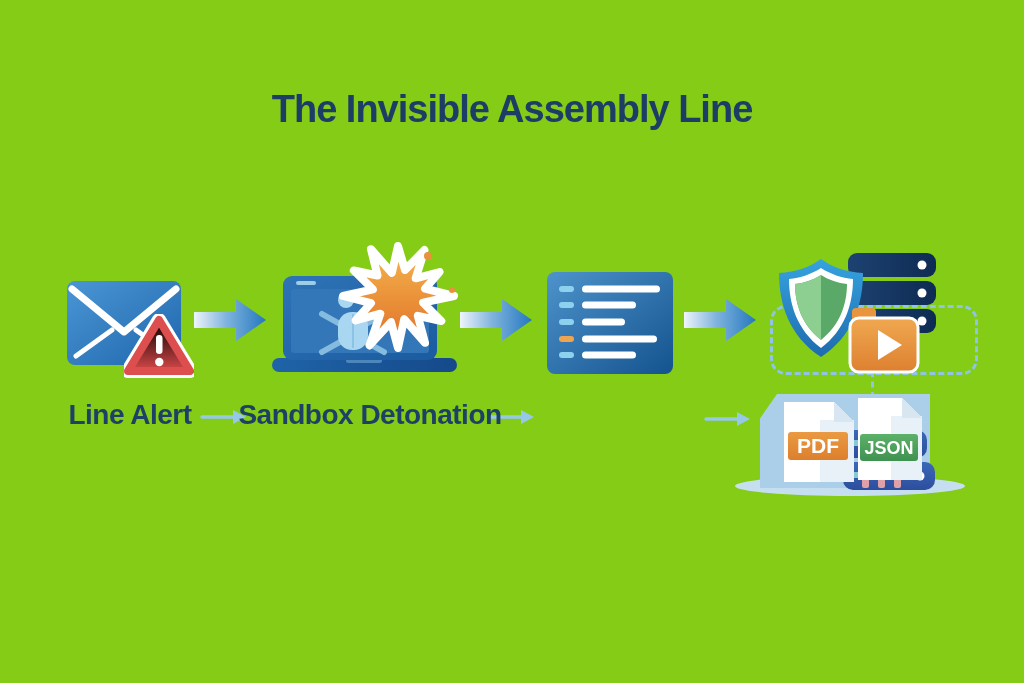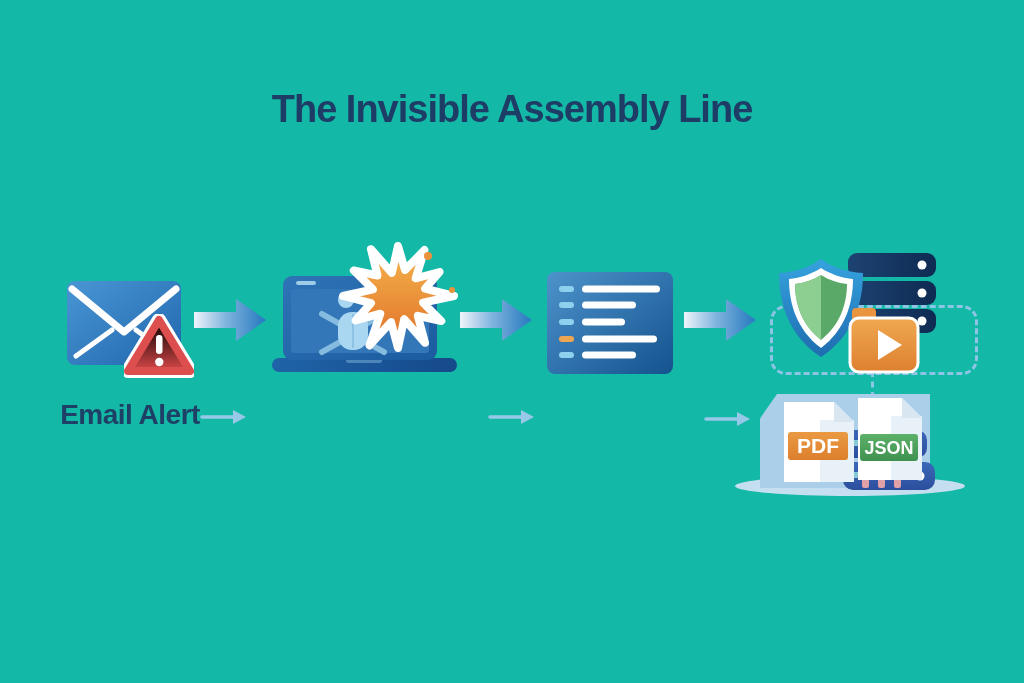--- a/index.html
+++ b/index.html
@@ -1,17 +1,17 @@
 <!DOCTYPE html>
 <html><head>
 <meta charset="utf-8">
 <style>
   html,body{margin:0;padding:0;}
   body{font-family:"Liberation Sans",sans-serif;background:#e9eaef;}
-  .canvas{position:relative;width:1024px;height:683px;background:#14b8a6;overflow:hidden;}
+  .canvas{position:relative;width:1024px;height:683px;background:#84cc16;overflow:hidden;}
   .abs{position:absolute;}
   .title{left:0;right:0;top:88px;text-align:center;font-size:38px;font-weight:700;
          letter-spacing:-1px;color:#1d3c66;}
   .stage-label{top:399px;transform:translateX(-50%);font-size:28px;font-weight:700;
          letter-spacing:-0.5px;color:#1e4066;white-space:nowrap;}
   .dashed-box{left:770px;top:305px;width:202px;height:64px;border:3px dashed #8ec5e6;border-radius:16px;}
   .connector{left:871px;top:371px;height:27px;width:0;border-left:3px dashed #8ec5e6;}
   .chamfer-box{left:760px;top:394px;width:170px;height:94px;background:#abcee9;
          clip-path:polygon(0 26%,10% 0,100% 0,100% 100%,0 100%);}
   .platform{left:735px;top:476px;width:230px;height:20px;border-radius:50%;background:#c6dff0;}
@@ -193,21 +193,22 @@
   </svg>
   <svg class="abs" style="left:488px;top:408px" width="48" height="18">
     <line x1="2" y1="9" x2="33" y2="9" stroke="#96c8e8" stroke-width="3.5" stroke-linecap="round"></line>
     <polygon points="33,2 46,9 33,16" fill="#96c8e8"></polygon>
   </svg>
   <svg class="abs" style="left:704px;top:410px" width="48" height="18">
     <line x1="2" y1="9" x2="33" y2="9" stroke="#96c8e8" stroke-width="3.5" stroke-linecap="round"></line>
     <polygon points="33,2 46,9 33,16" fill="#96c8e8"></polygon>
   </svg>
 
-  <div class="abs stage-label" style="left:130px">Email Alert</div>
+  <div class="abs stage-label" style="left:130px">Line Alert</div>
+  <div class="abs stage-label" style="left:370px">Sandbox Detonation</div>
 
   <div class="abs platform"></div>
   <div class="abs chamfer-box"></div>
 
   <svg class="abs" style="left:840px;top:424px" width="130" height="70" viewBox="0 0 130 70">
     <defs>
         <linearGradient id="gSrv2" x1="0" y1="0" x2="0" y2="1">
       <stop offset="0" stop-color="#3b67b8"></stop>
           <stop offset="1" stop-color="#2c4f9d"></stop>
     </linearGradient>

